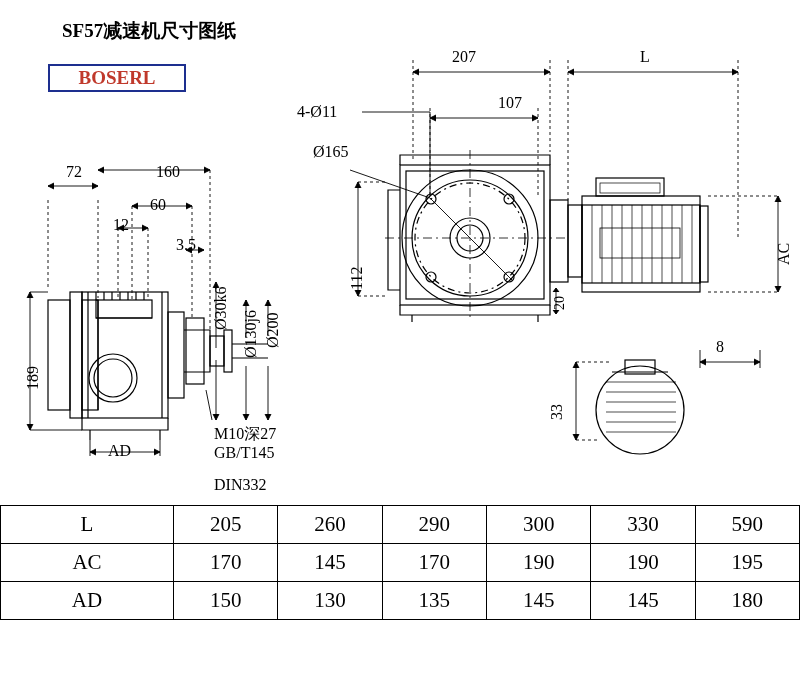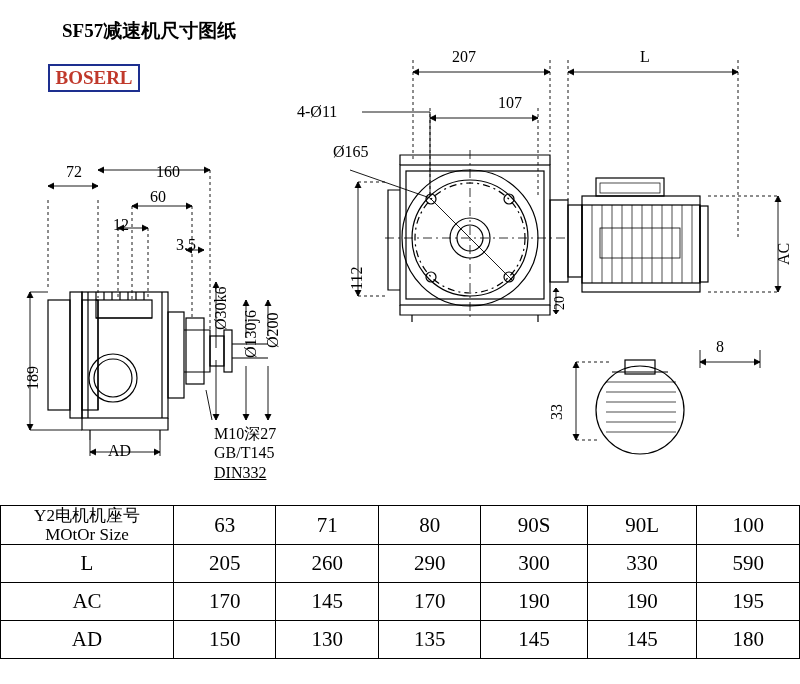--- a/index.html
+++ b/index.html
@@ -1,19 +1,19 @@
 <!DOCTYPE html>
 <html><head>
 <meta charset="utf-8">
 <style>
   html,body{margin:0;padding:0;background:#fff;}
   body{width:800px;height:684px;position:relative;font-family:"Liberation Sans",sans-serif;color:#000;overflow:hidden;}
   .abs{position:absolute;}
   #title{left:52px;top:18px;font-size:19px;font-weight:bold;font-family:"Liberation Serif",serif;letter-spacing:0px;margin-left:10px;}
-  #logo{left:48px;top:64px;width:92px;height:28px;border:2px solid #1d2f8f;box-sizing:border-box;}
+  #logo{left:48px;top:64px;width:138px;height:28px;border:2px solid #1d2f8f;box-sizing:border-box;}
   #logo span{display:block;text-align:center;line-height:24px;font-size:19px;font-weight:bold;color:#c0392b;font-family:"Liberation Serif",serif;}
   .lbl{font-size:16px;font-family:"Liberation Serif",serif;white-space:nowrap;}
   .lbl.sm{font-size:14px;}
   .rot90{transform:rotate(-90deg);transform-origin:left top;}
   svg{position:absolute;left:0;top:0;}
   
   #spec{position:absolute;left:0;top:505px;width:800px;border-collapse:collapse;}
   #spec td{border:1px solid #000;text-align:center;font-size:21px;font-family:"Liberation Serif",serif;height:37px;padding:0;}
   #spec td.hdr2{font-size:17px;line-height:19px;width:172px;}
   #spec td.rowlbl{font-size:21px;width:172px;}
@@ -189,55 +189,43 @@
     <path d="M576 362 L576 440"></path>
     <path d="M573 368 L576 362 L579 368 M573 434 L576 440 L579 434" fill="#000"></path>
     <path d="M576 362 L612 362 M576 440 L600 440" stroke-dasharray="3,3"></path>
   </g>
 </svg>
 
 <div class="abs lbl" style="left:452px;top:48px;">207</div>
 <div class="abs lbl" style="left:640px;top:48px;">L</div>
 <div class="abs lbl" style="left:498px;top:94px;font-family:Liberation Serif, serif;">107</div>
 <div class="abs lbl" style="left:297px;top:103px;">4-Ø11</div>
-<div class="abs lbl" style="left:313px;top:143px;margin-left:20px;">Ø165</div>
+<div class="abs lbl" style="left:313px;top:143px;">Ø165</div>
 <div class="abs lbl rot90" style="left:348px;top:290px;">112</div>
 <div class="abs lbl sm rot90" style="left:552px;top:310px;">20</div>
 <div class="abs lbl rot90" style="left:775px;top:265px;">AC</div>
 
 <div class="abs lbl" style="left:66px;top:163px;">72</div>
 <div class="abs lbl" style="left:156px;top:163px;">160</div>
-<div class="abs lbl" style="left:150px;top:188px;text-align:center;">60</div>
+<div class="abs lbl" style="left:150px;top:196px;text-align:center;">60</div>
 <div class="abs lbl" style="left:113px;top:216px;">12</div>
 <div class="abs lbl" style="left:176px;top:236px;">3.5</div>
 <div class="abs lbl rot90" style="left:212px;top:330px;">Ø30k6</div>
 <div class="abs lbl rot90" style="left:242px;top:358px;">Ø130j6</div>
 <div class="abs lbl rot90" style="left:264px;top:348px;">Ø200</div>
 <div class="abs lbl rot90" style="left:24px;top:390px;">189</div>
 <div class="abs lbl" style="left:108px;top:442px;">AD</div>
 <div class="abs lbl" style="left:214px;top:424px;">M10深27</div>
 <div class="abs lbl" style="left:214px;top:444px;">GB/T145</div>
-<div class="abs lbl" style="left:214px;top:464px;text-decoration:underline;">DIN332</div>
+<div class="abs lbl" style="left:214px;top:476px;">DIN332</div>
 <div class="abs lbl" style="left:716px;top:338px;">8</div>
 <div class="abs lbl rot90" style="left:548px;top:420px;">33</div>
 
 <table id="spec">
   <tbody>
-    <tr>
-      <td class="hdr2">
-        <div>Y2电机机座号</div>
-        <div>MOtOr Size</div>
-      </td>
-      <td>63</td>
-      <td>71</td>
-      <td>80</td>
-      <td>90S</td>
-      <td>90L</td>
-      <td>100</td>
-    </tr>
     <tr>
       <td class="rowlbl">L</td>
       <td>205</td>
       <td>260</td>
       <td>290</td>
       <td>300</td>
       <td>330</td>
       <td>590</td>
     </tr>
     <tr>

